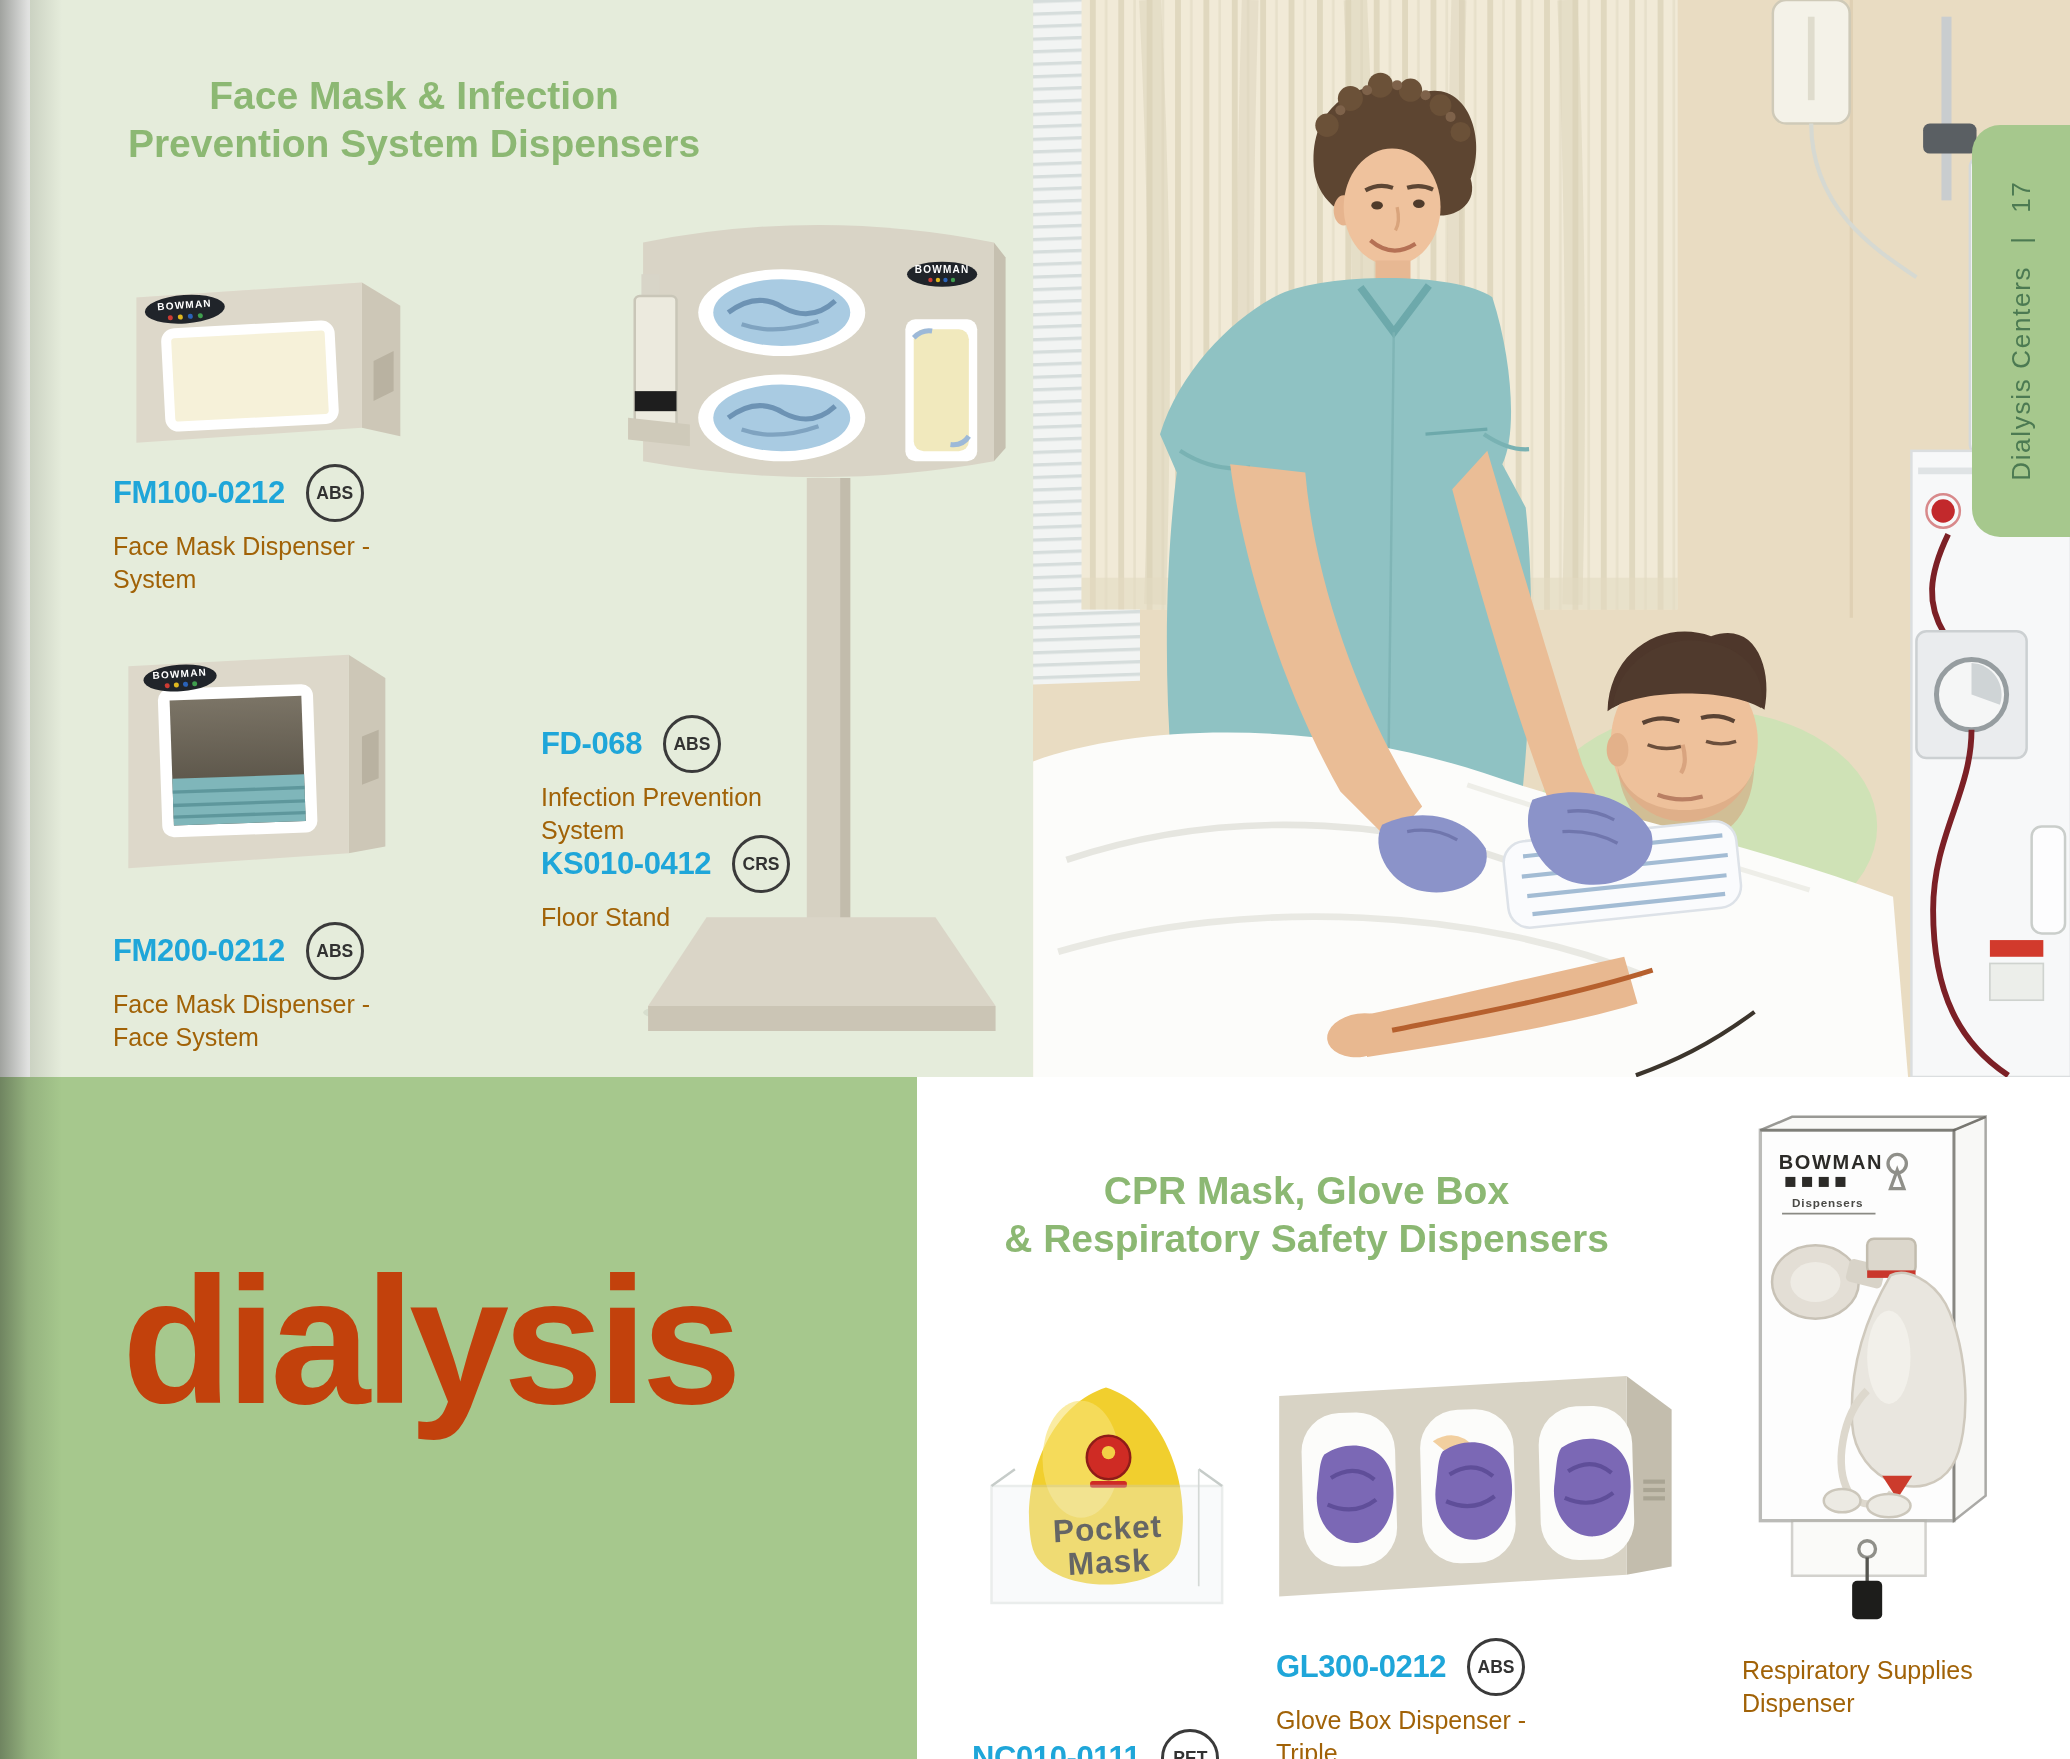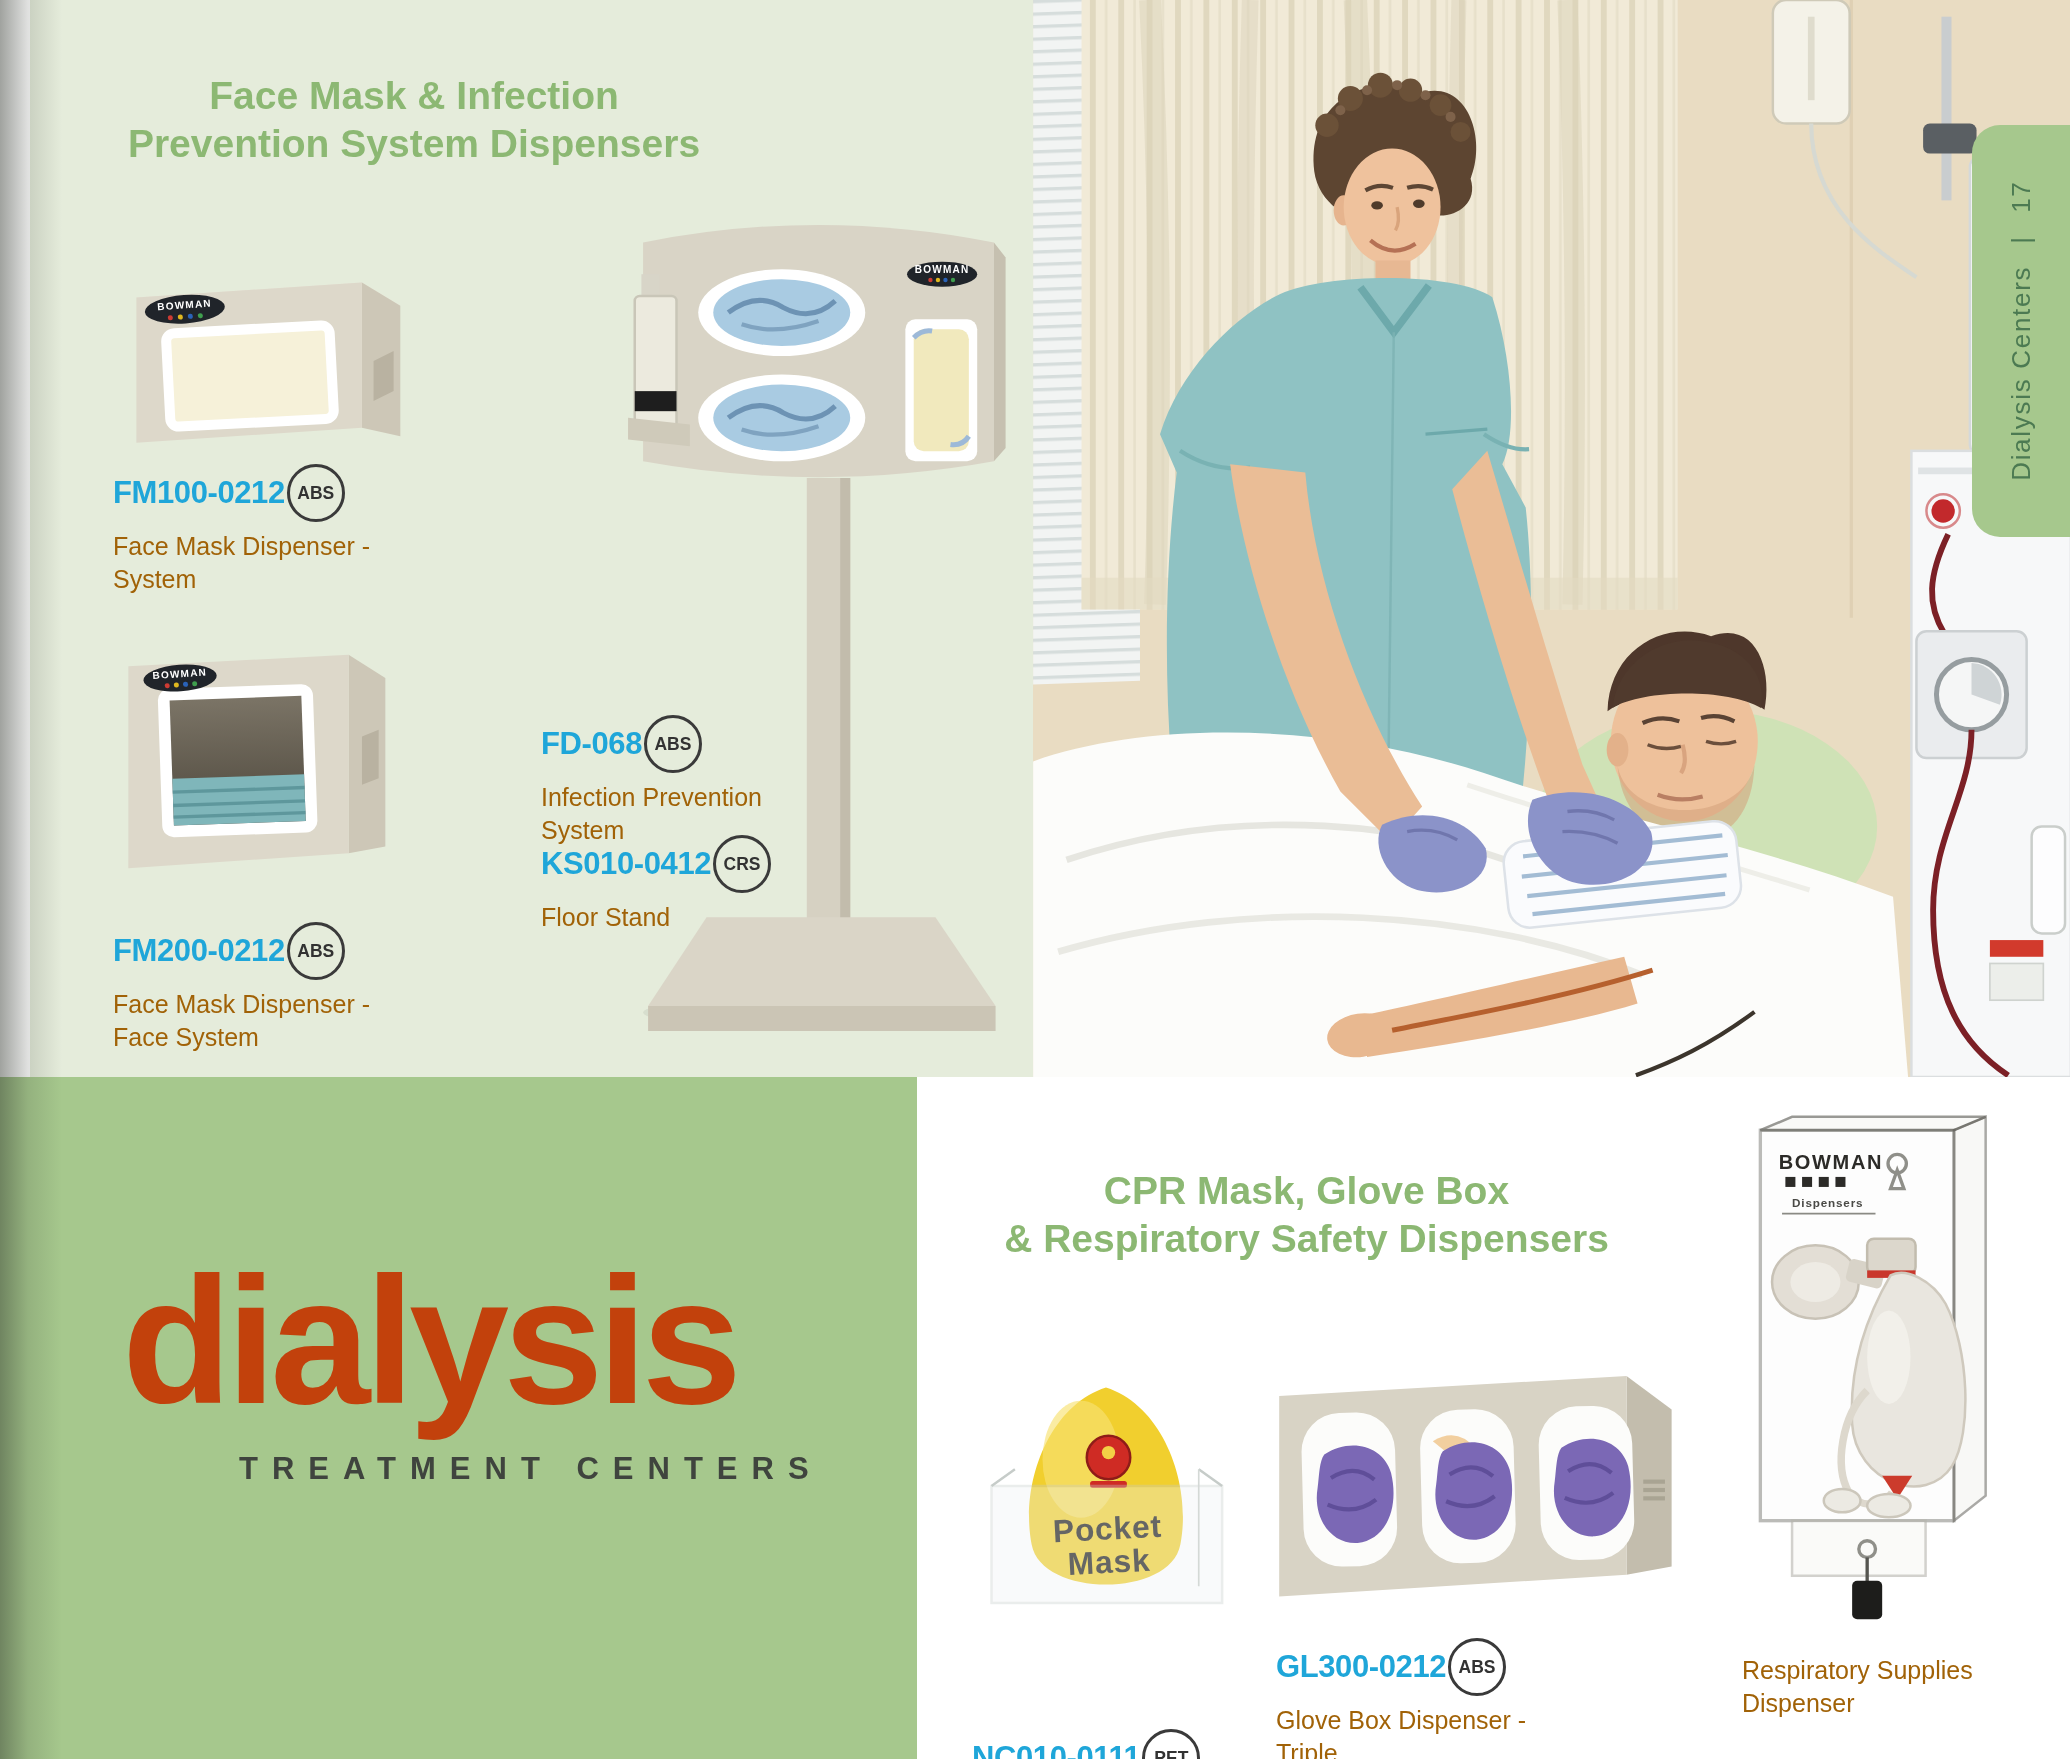--- a/index.html
+++ b/index.html
@@ -15,21 +15,21 @@
         background:linear-gradient(to right,rgba(45,50,42,.45),rgba(45,50,42,.15) 45%,rgba(45,50,42,0));}
 
   
   .sec-title{position:absolute;text-align:center;font-weight:bold;color:#8cb873;
              font-size:39px;line-height:48px;letter-spacing:0px;}
   .sec-title.facemask{left:75px;top:72px;width:618px;}
   .sec-title.cpr{left:960px;top:1167px;width:693px;}
 
   
   .product-text{position:absolute;}
-  .code-row{display:flex;align-items:center;gap:2px;}
+  .code-row{display:flex;align-items:center;gap:21px;}
   .code{font-size:31px;font-weight:bold;color:#1fa6d9;letter-spacing:-0.4px;}
   .mat-badge{width:52px;height:52px;border:3.3px solid #3a3a3a;border-radius:50%;
              display:flex;align-items:center;justify-content:center;flex:0 0 auto;
              font-size:17.5px;font-weight:bold;color:#323232;background:transparent;letter-spacing:0;}
   .caption{margin-top:8.3px;font-size:25px;line-height:33px;color:#a16207;}
 
   
   .side-tab{position:absolute;left:1972px;top:125px;width:99px;height:412px;background:#a6c88d;
             border-radius:28px 0 0 28px;display:flex;align-items:center;justify-content:center;z-index:20;}
   .tab-inner{writing-mode:vertical-rl;transform:rotate(180deg);display:flex;gap:22px;align-items:center;
@@ -354,21 +354,20 @@
   <div class="side-tab">
     <div class="tab-inner">
       <span>Dialysis Centers</span>
       <span>|</span>
       <span>17</span>
     </div>
   </div>
 
   <div class="panel-bottomleft"></div>
   <div class="dialysis-word">dialysis</div>
-  <div class="dialysis-tag">TREATMENT CENTERS</div>
 
   <div class="panel-bottomright"></div>
 
   <div class="sec-title cpr">
     <div>CPR Mask, Glove Box</div>
     <div>&amp; Respiratory Safety Dispensers</div>
   </div>
 
   <svg class="pimg" style="left:968px;top:1359px;" width="281" height="259" viewBox="0 0 336 310">
     <path d="M165,34 C96,56 62,150 76,222 C88,286 242,286 254,222 C268,150 234,56 165,34 Z" fill="#f1cf2e"></path>

